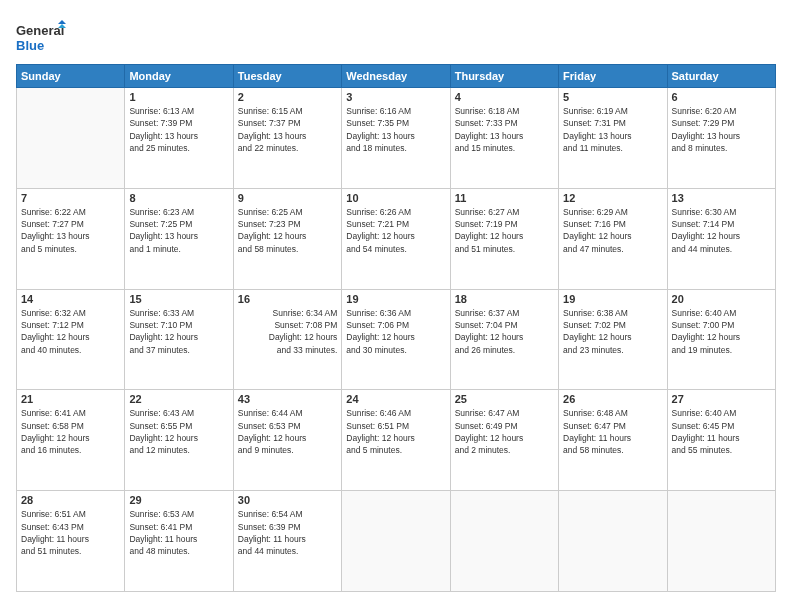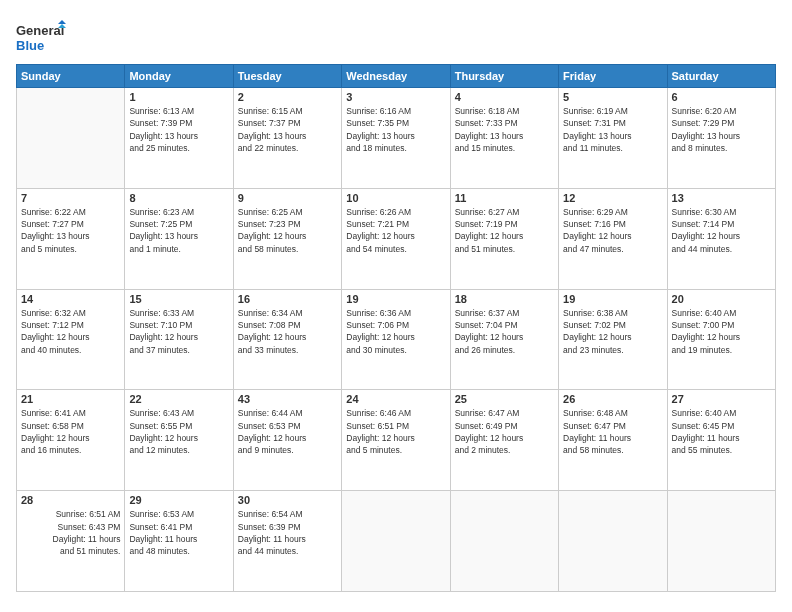--- a/index.html
+++ b/index.html
@@ -220,21 +220,21 @@
           </td>
           <td>
             <div class="day-num">15</div>
             <div class="day-info" style="white-space: pre-line;">Sunrise: 6:33 AM
 Sunset: 7:10 PM
 Daylight: 12 hours
 and 37 minutes.</div>
           </td>
           <td>
             <div class="day-num">16</div>
-            <div class="day-info" style="white-space: pre-line;">Sunrise: 6:34 AM
+            <div class="day-info" style="white-space: pre-line; text-align: right;">Sunrise: 6:34 AM
 Sunset: 7:08 PM
 Daylight: 12 hours
 and 33 minutes.</div>
           </td>
           <td>
             <div class="day-num">19</div>
             <div class="day-info" style="white-space: pre-line;">Sunrise: 6:36 AM
 Sunset: 7:06 PM
 Daylight: 12 hours
 and 30 minutes.</div>
@@ -308,21 +308,21 @@
             <div class="day-num">27</div>
             <div class="day-info" style="white-space: pre-line;">Sunrise: 6:40 AM
 Sunset: 6:45 PM
 Daylight: 11 hours
 and 55 minutes.</div>
           </td>
         </tr>
         <tr>
           <td>
             <div class="day-num">28</div>
-            <div class="day-info" style="white-space: pre-line; text-align: right;">Sunrise: 6:51 AM
+            <div class="day-info" style="white-space: pre-line;">Sunrise: 6:51 AM
 Sunset: 6:43 PM
 Daylight: 11 hours
 and 51 minutes.</div>
           </td>
           <td>
             <div class="day-num">29</div>
             <div class="day-info" style="white-space: pre-line;">Sunrise: 6:53 AM
 Sunset: 6:41 PM
 Daylight: 11 hours
 and 48 minutes.</div>

